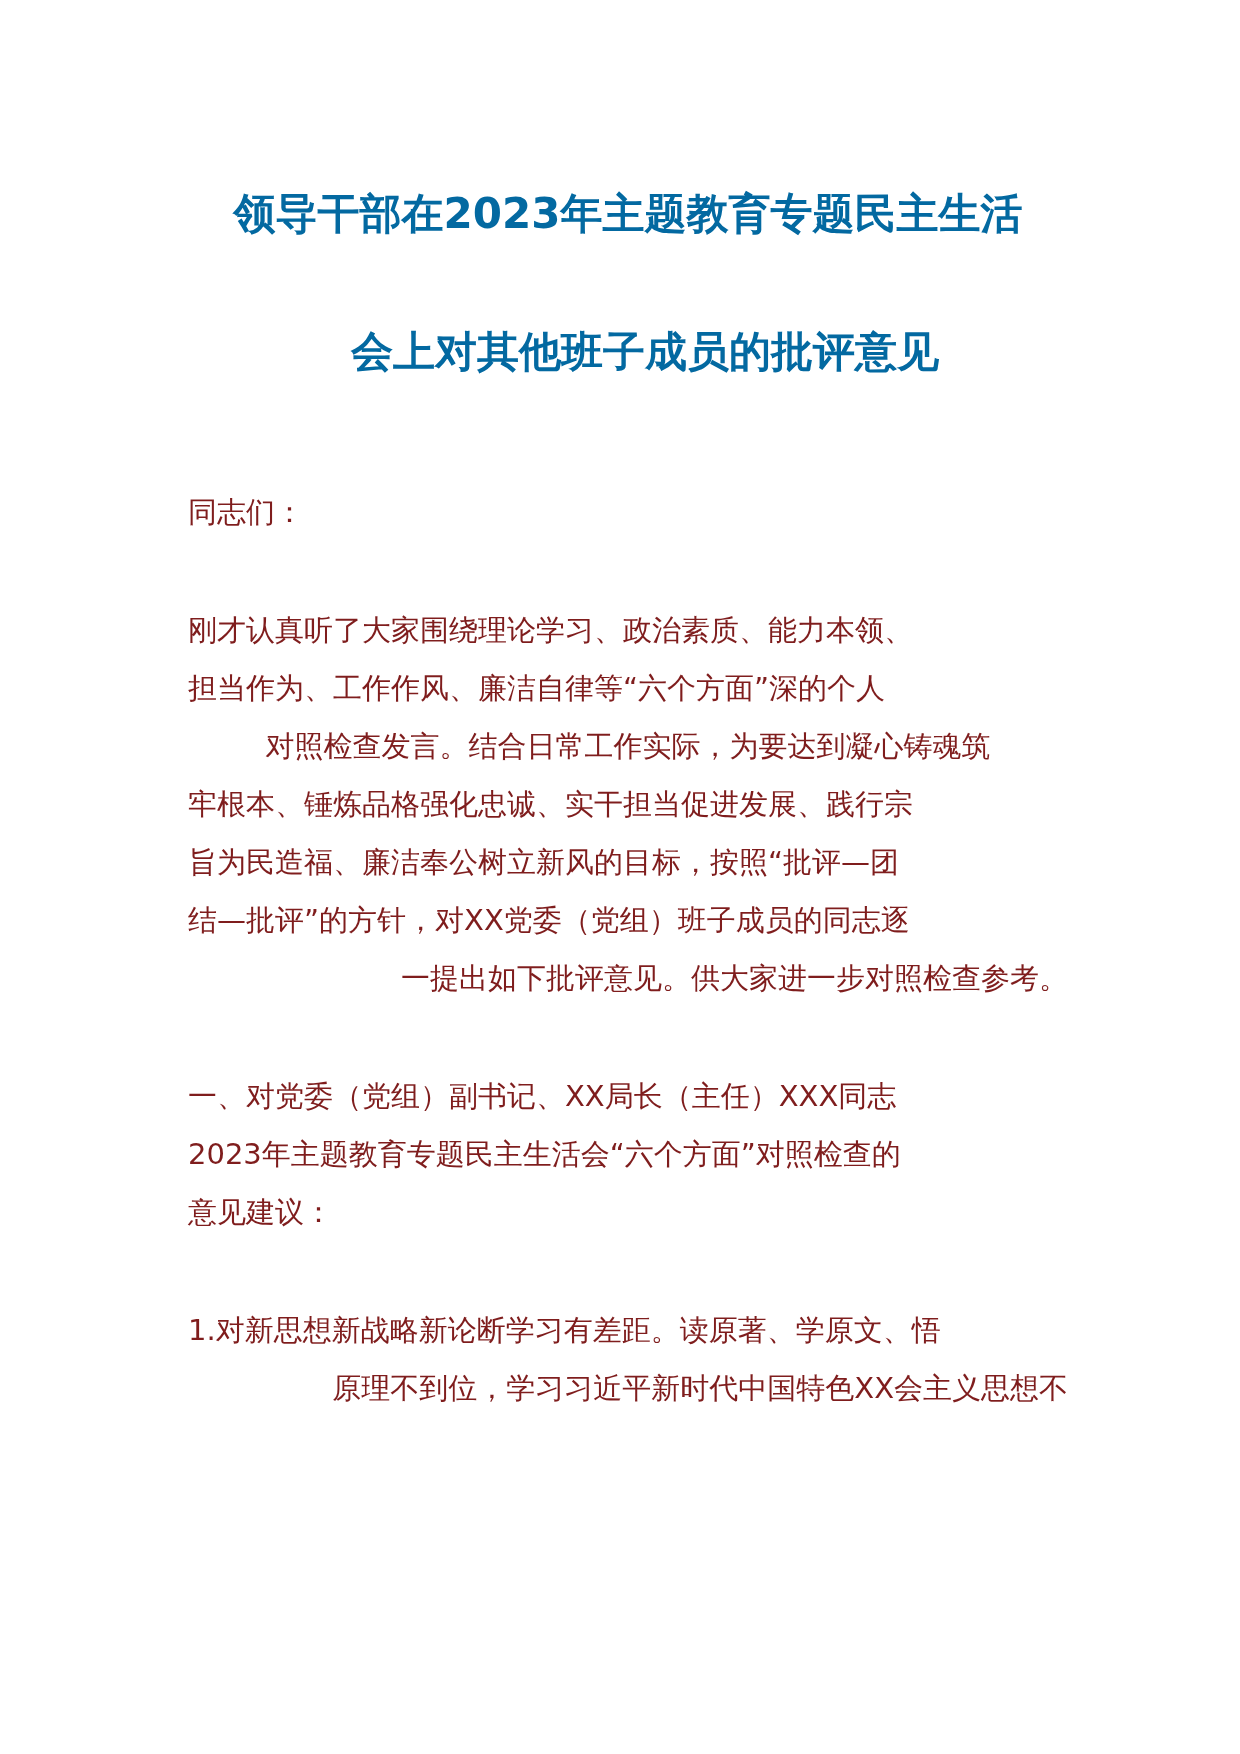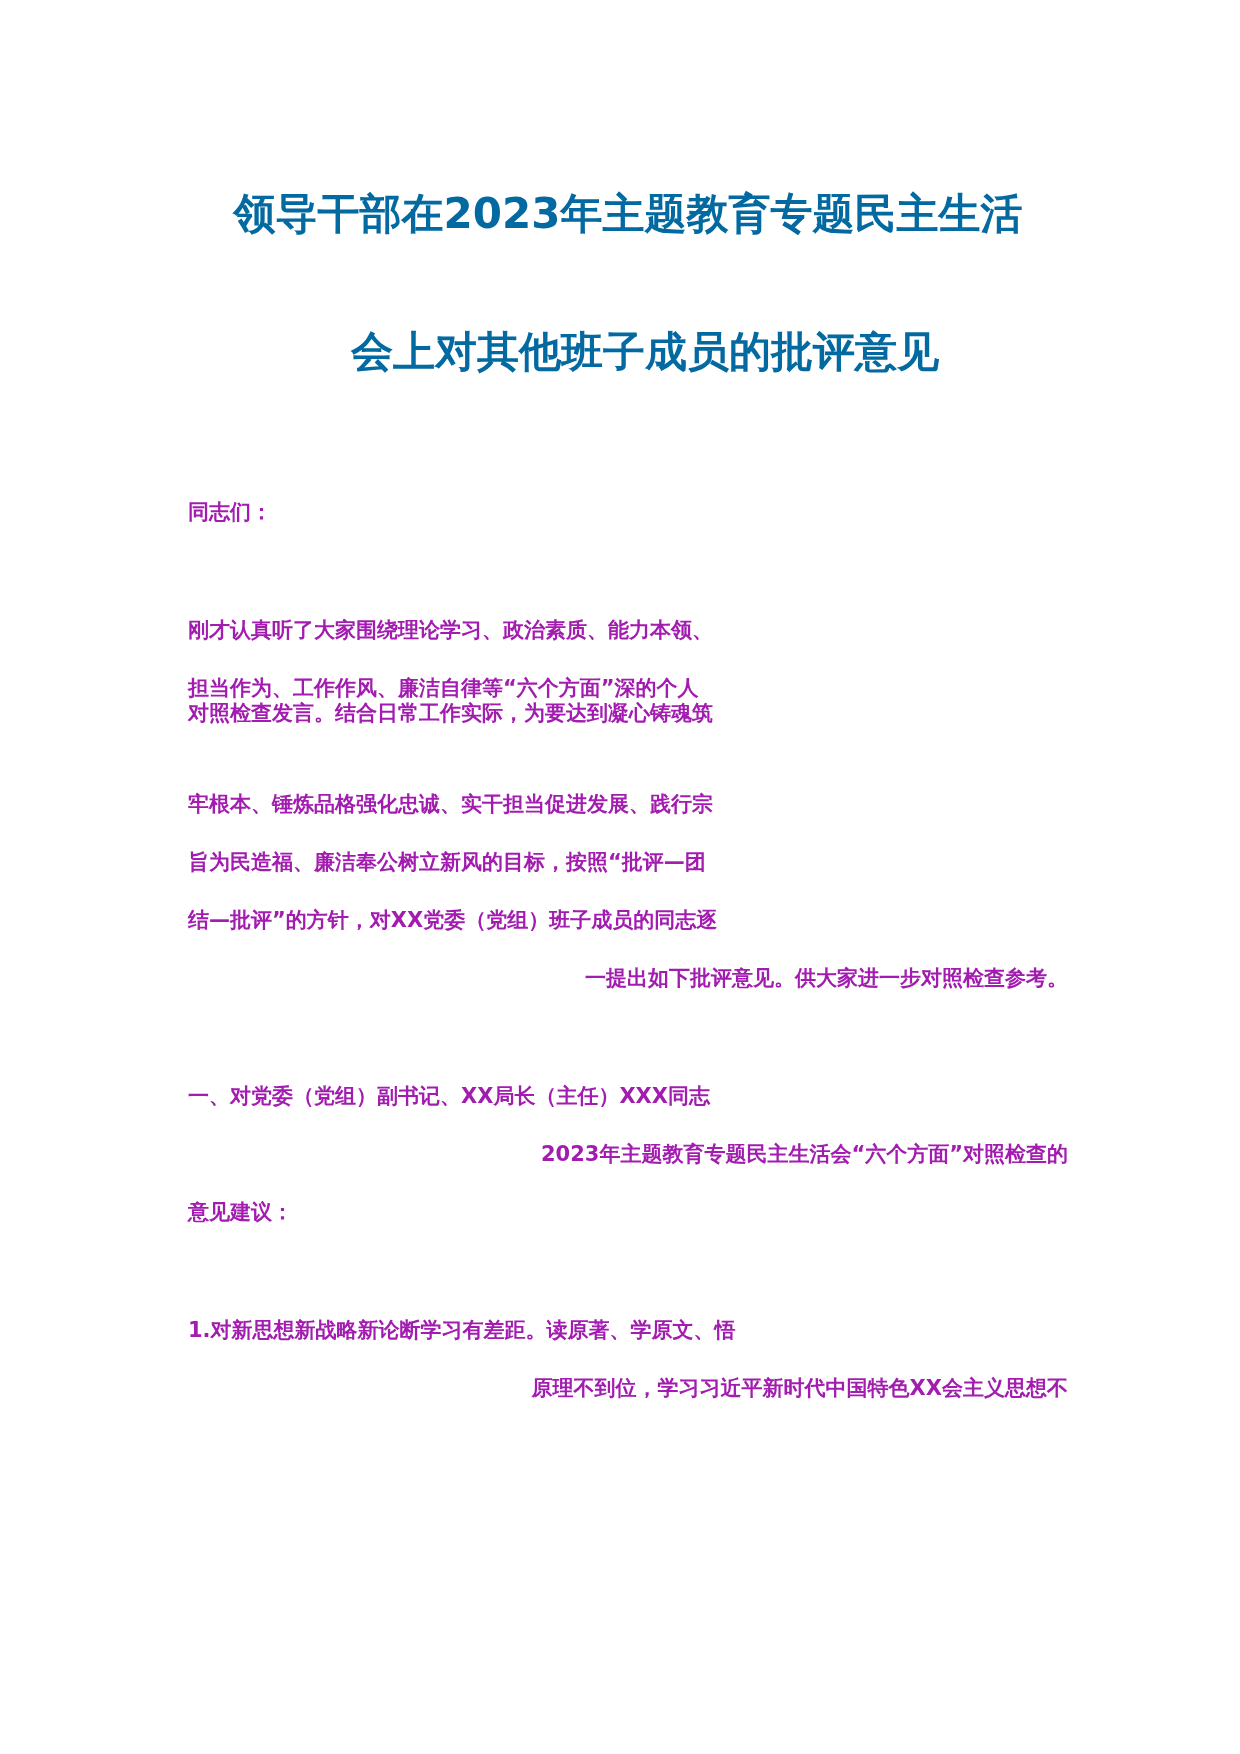--- a/index.html
+++ b/index.html
@@ -5,40 +5,40 @@
     html, body { margin: 0; padding: 0; background: #ffffff; }
     body { width: 1240px; height: 1754px; position: relative; overflow: hidden; }
     .page { position: absolute; left: 0; top: 0; width: 1240px; height: 1754px; background: #ffffff; }
     .title-line {
       position: absolute; left: 8px; width: 1240px; text-align: center;
       font-family: "DejaVu Sans", sans-serif; font-weight: bold;
       font-size: 42px; color: #0369a1; letter-spacing: 0px; white-space: nowrap;
     }
     .line {
       position: absolute; left: 188px; width: 880px;
-      font-family: "DejaVu Sans", sans-serif; font-size: 21px; color: #a21caf;
-      white-space: nowrap; line-height: 40px; font-weight: bold;
+      font-family: "DejaVu Sans", sans-serif; font-size: 29px; color: #7f1d1d;
+      white-space: nowrap; line-height: 40px;
     }
   </style>
 </head>
 <body>
 
 <div class="page">
   <div class="title-line" style="top:186px;">领导干部在2023年主题教育专题民主生活</div>
   <div class="title-line" style="top:324px;padding-left:17px;">会上对其他班子成员的批评意见</div>
 
   <div class="line" style="top:492px;">同志们：</div>
 
   <div class="line" style="top:610px;">刚才认真听了大家围绕理论学习、政治素质、能力本领、</div>
   <div class="line" style="top:668px;">担当作为、工作作风、廉洁自律等“六个方面”深的个人</div>
-  <div class="line" style="top:693px;">对照检查发言。结合日常工作实际，为要达到凝心铸魂筑</div>
+  <div class="line" style="top:726px;text-align:center;">对照检查发言。结合日常工作实际，为要达到凝心铸魂筑</div>
   <div class="line" style="top:784px;">牢根本、锤炼品格强化忠诚、实干担当促进发展、践行宗</div>
   <div class="line" style="top:842px;">旨为民造福、廉洁奉公树立新风的目标，按照“批评—团</div>
   <div class="line" style="top:900px;">结—批评”的方针，对XX党委（党组）班子成员的同志逐</div>
   <div class="line" style="top:958px;text-align:right;">一提出如下批评意见。供大家进一步对照检查参考。</div>
 
   <div class="line" style="top:1076px;">一、对党委（党组）副书记、XX局长（主任）XXX同志</div>
-  <div class="line" style="top:1134px;text-align:right;">2023年主题教育专题民主生活会“六个方面”对照检查的</div>
+  <div class="line" style="top:1134px;">2023年主题教育专题民主生活会“六个方面”对照检查的</div>
   <div class="line" style="top:1192px;">意见建议：</div>
 
   <div class="line" style="top:1310px;">1.对新思想新战略新论断学习有差距。读原著、学原文、悟</div>
   <div class="line" style="top:1368px;text-align:right;">原理不到位，学习习近平新时代中国特色XX会主义思想不</div>
 </div>
 
 </body></html>

